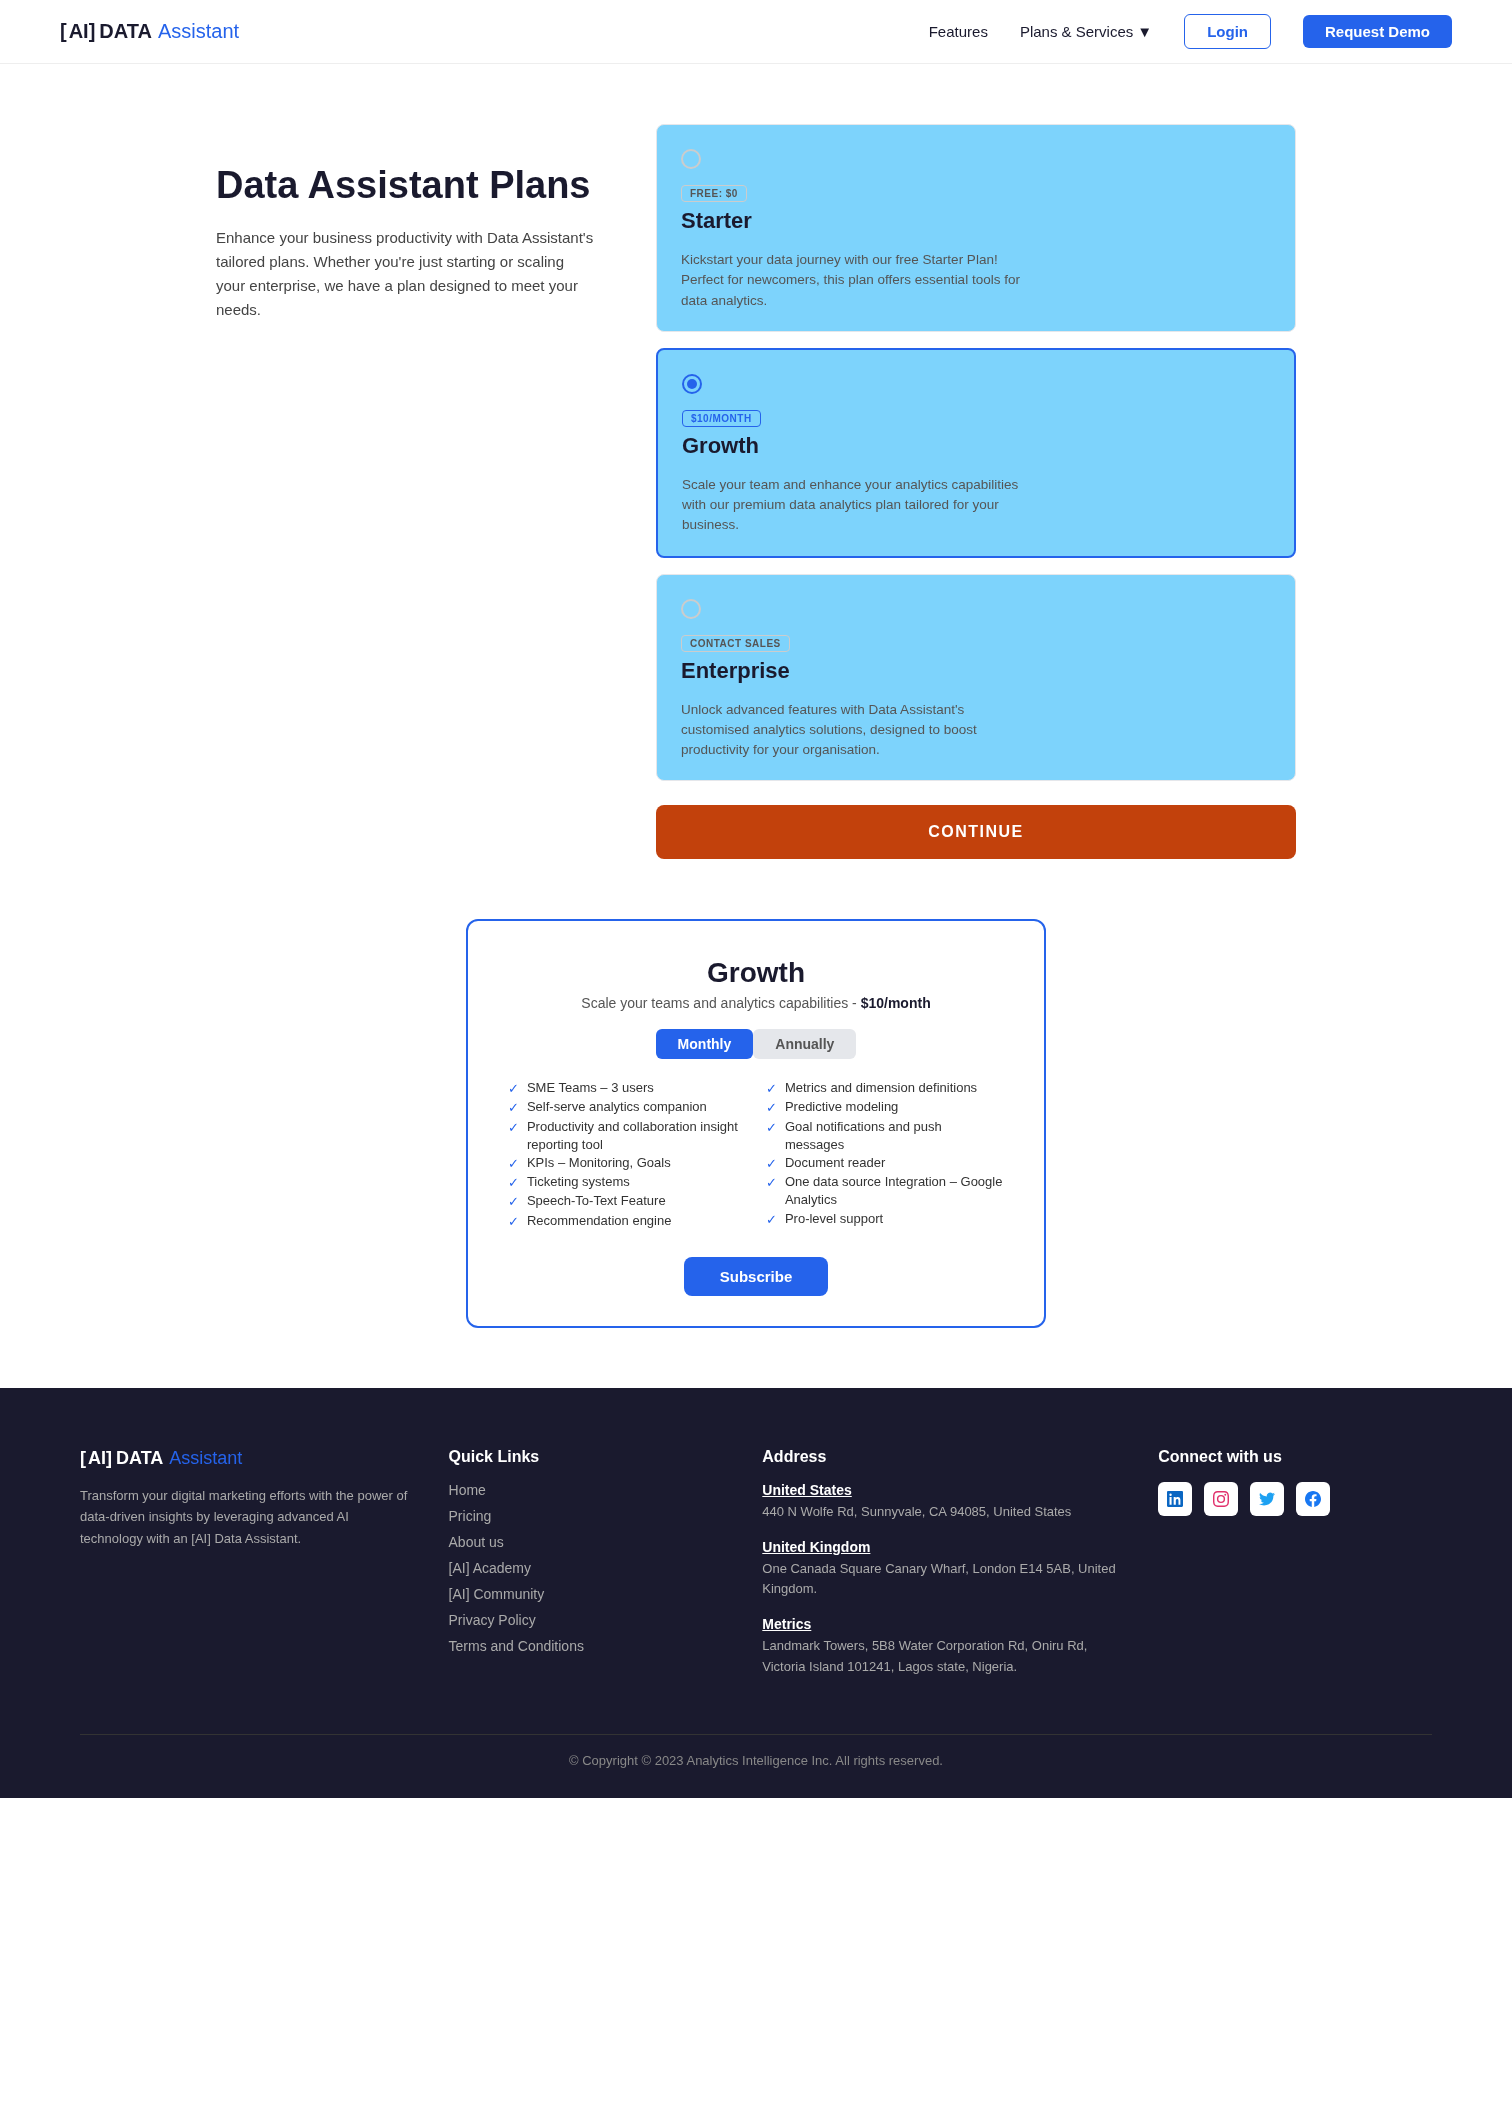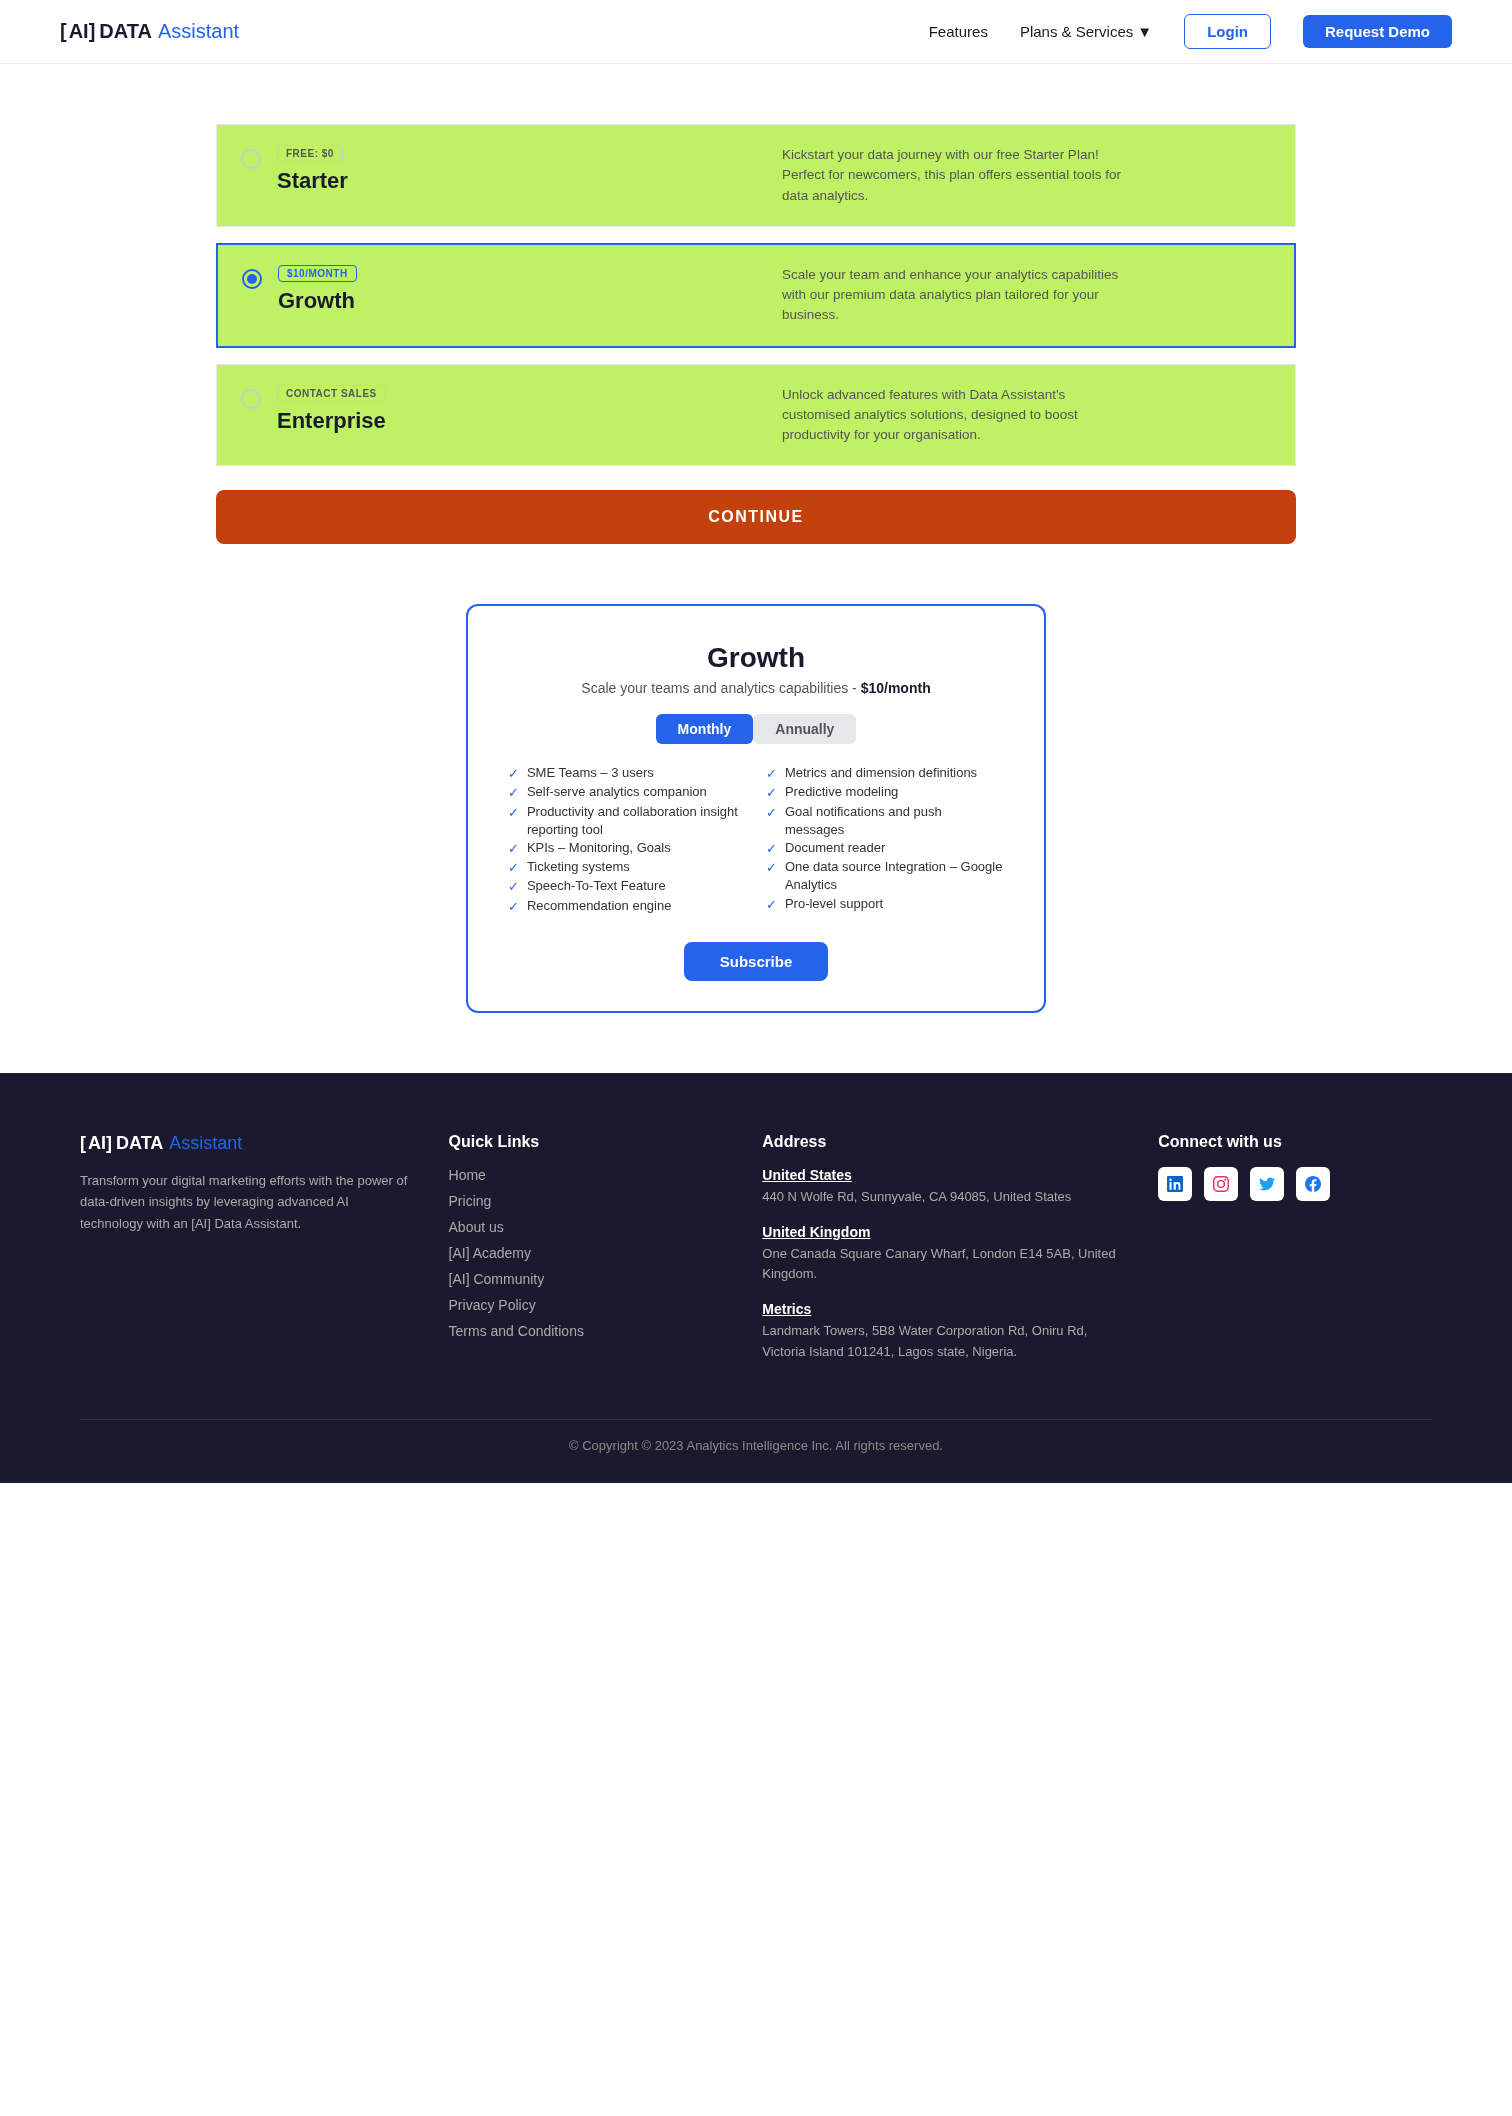--- a/index.html
+++ b/index.html
@@ -26,23 +26,24 @@
       max-width: 1200px; margin: 0 auto; padding: 60px 60px 40px 60px;
       display: flex; gap: 60px; align-items: flex-start;
     }
     .left-panel { flex: 0 0 380px; padding-top: 40px; }
     .section-title { font-size: 38px; font-weight: 800; color: #1a1a2e; margin-bottom: 18px; line-height: 1.15; }
     .section-desc { font-size: 15px; color: #444; line-height: 1.6; }
 
     
     .right-panel { flex: 1; display: flex; flex-direction: column; gap: 16px; }
     .plan-card {
-      border: 1.5px solid #e5e7eb; border-radius: 0; padding: 20px 24px;
-      display: flex; align-items: flex-start; gap: 16px; background: #bef264; cursor: pointer;
+      border: 1.5px solid #e5e7eb; border-radius: 8px; padding: 20px 24px;
+      display: flex; align-items: flex-start; gap: 16px; background: #7dd3fc; cursor: pointer;
       transition: border-color 0.2s;
+      flex-direction: column;
     }
     .plan-card.selected { border: 2px solid #2563eb; }
     .plan-radio {
       width: 20px; height: 20px; border-radius: 50%; border: 2px solid #ccc;
       flex-shrink: 0; margin-top: 4px; display: flex; align-items: center; justify-content: center;
     }
     .plan-radio.selected { border-color: #2563eb; }
     .plan-radio.selected::after { content: ''; width: 10px; height: 10px; border-radius: 50%; background: #2563eb; display: block; }
     .plan-info { flex: 1; }
     .plan-badge-row { display: flex; align-items: center; gap: 10px; margin-bottom: 6px; }
@@ -126,20 +127,24 @@
       <span>Plans &amp; Services</span>
       <span>▼</span>
     </a>
     <button class="btn-login">Login</button>
     <button class="btn-demo">Request Demo</button>
   </div>
 </nav>
 
 <div class="main-content">
 
+  <div class="left-panel">
+    <h1 class="section-title">Data Assistant Plans</h1>
+    <p class="section-desc">Enhance your business productivity with Data Assistant's tailored plans. Whether you're just starting or scaling your enterprise, we have a plan designed to meet your needs.</p>
+  </div>
 
   <div class="right-panel">
 
     <div class="plan-card">
       <div class="plan-radio"></div>
       <div class="plan-info">
         <div class="plan-badge-row">
           <span class="plan-badge">FREE: $0</span>
         </div>
         <div class="plan-name">Starter</div>

